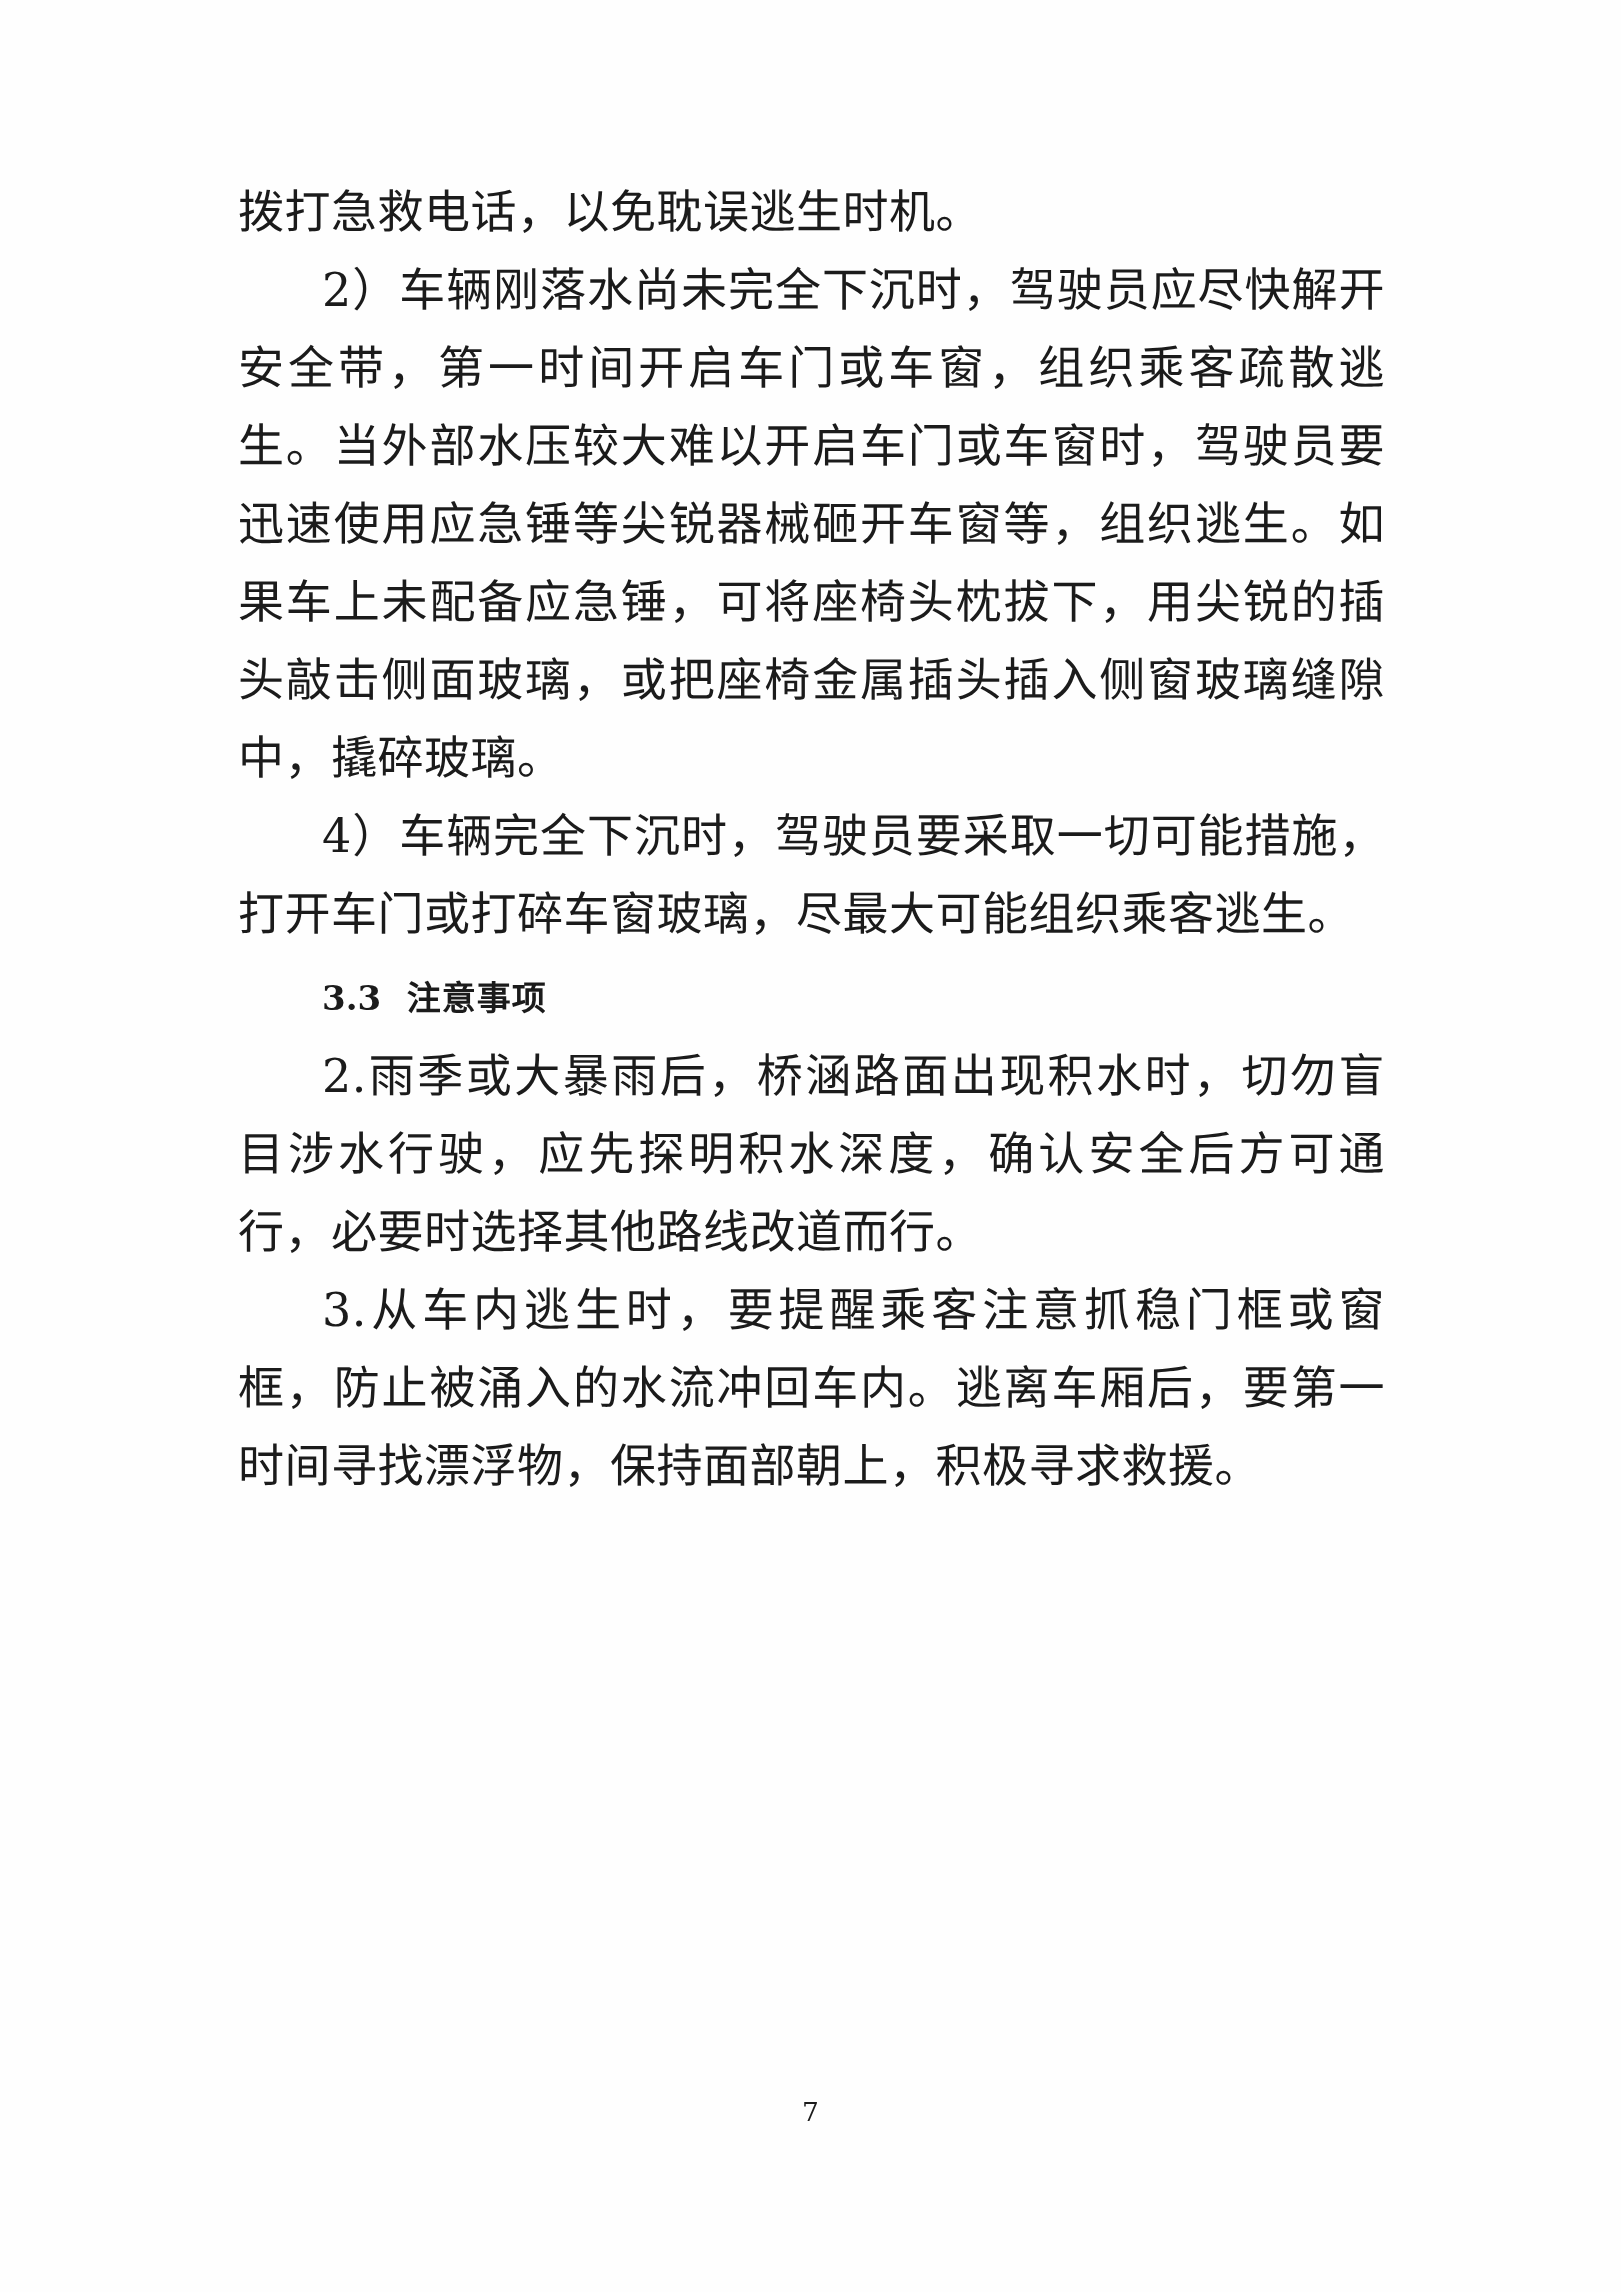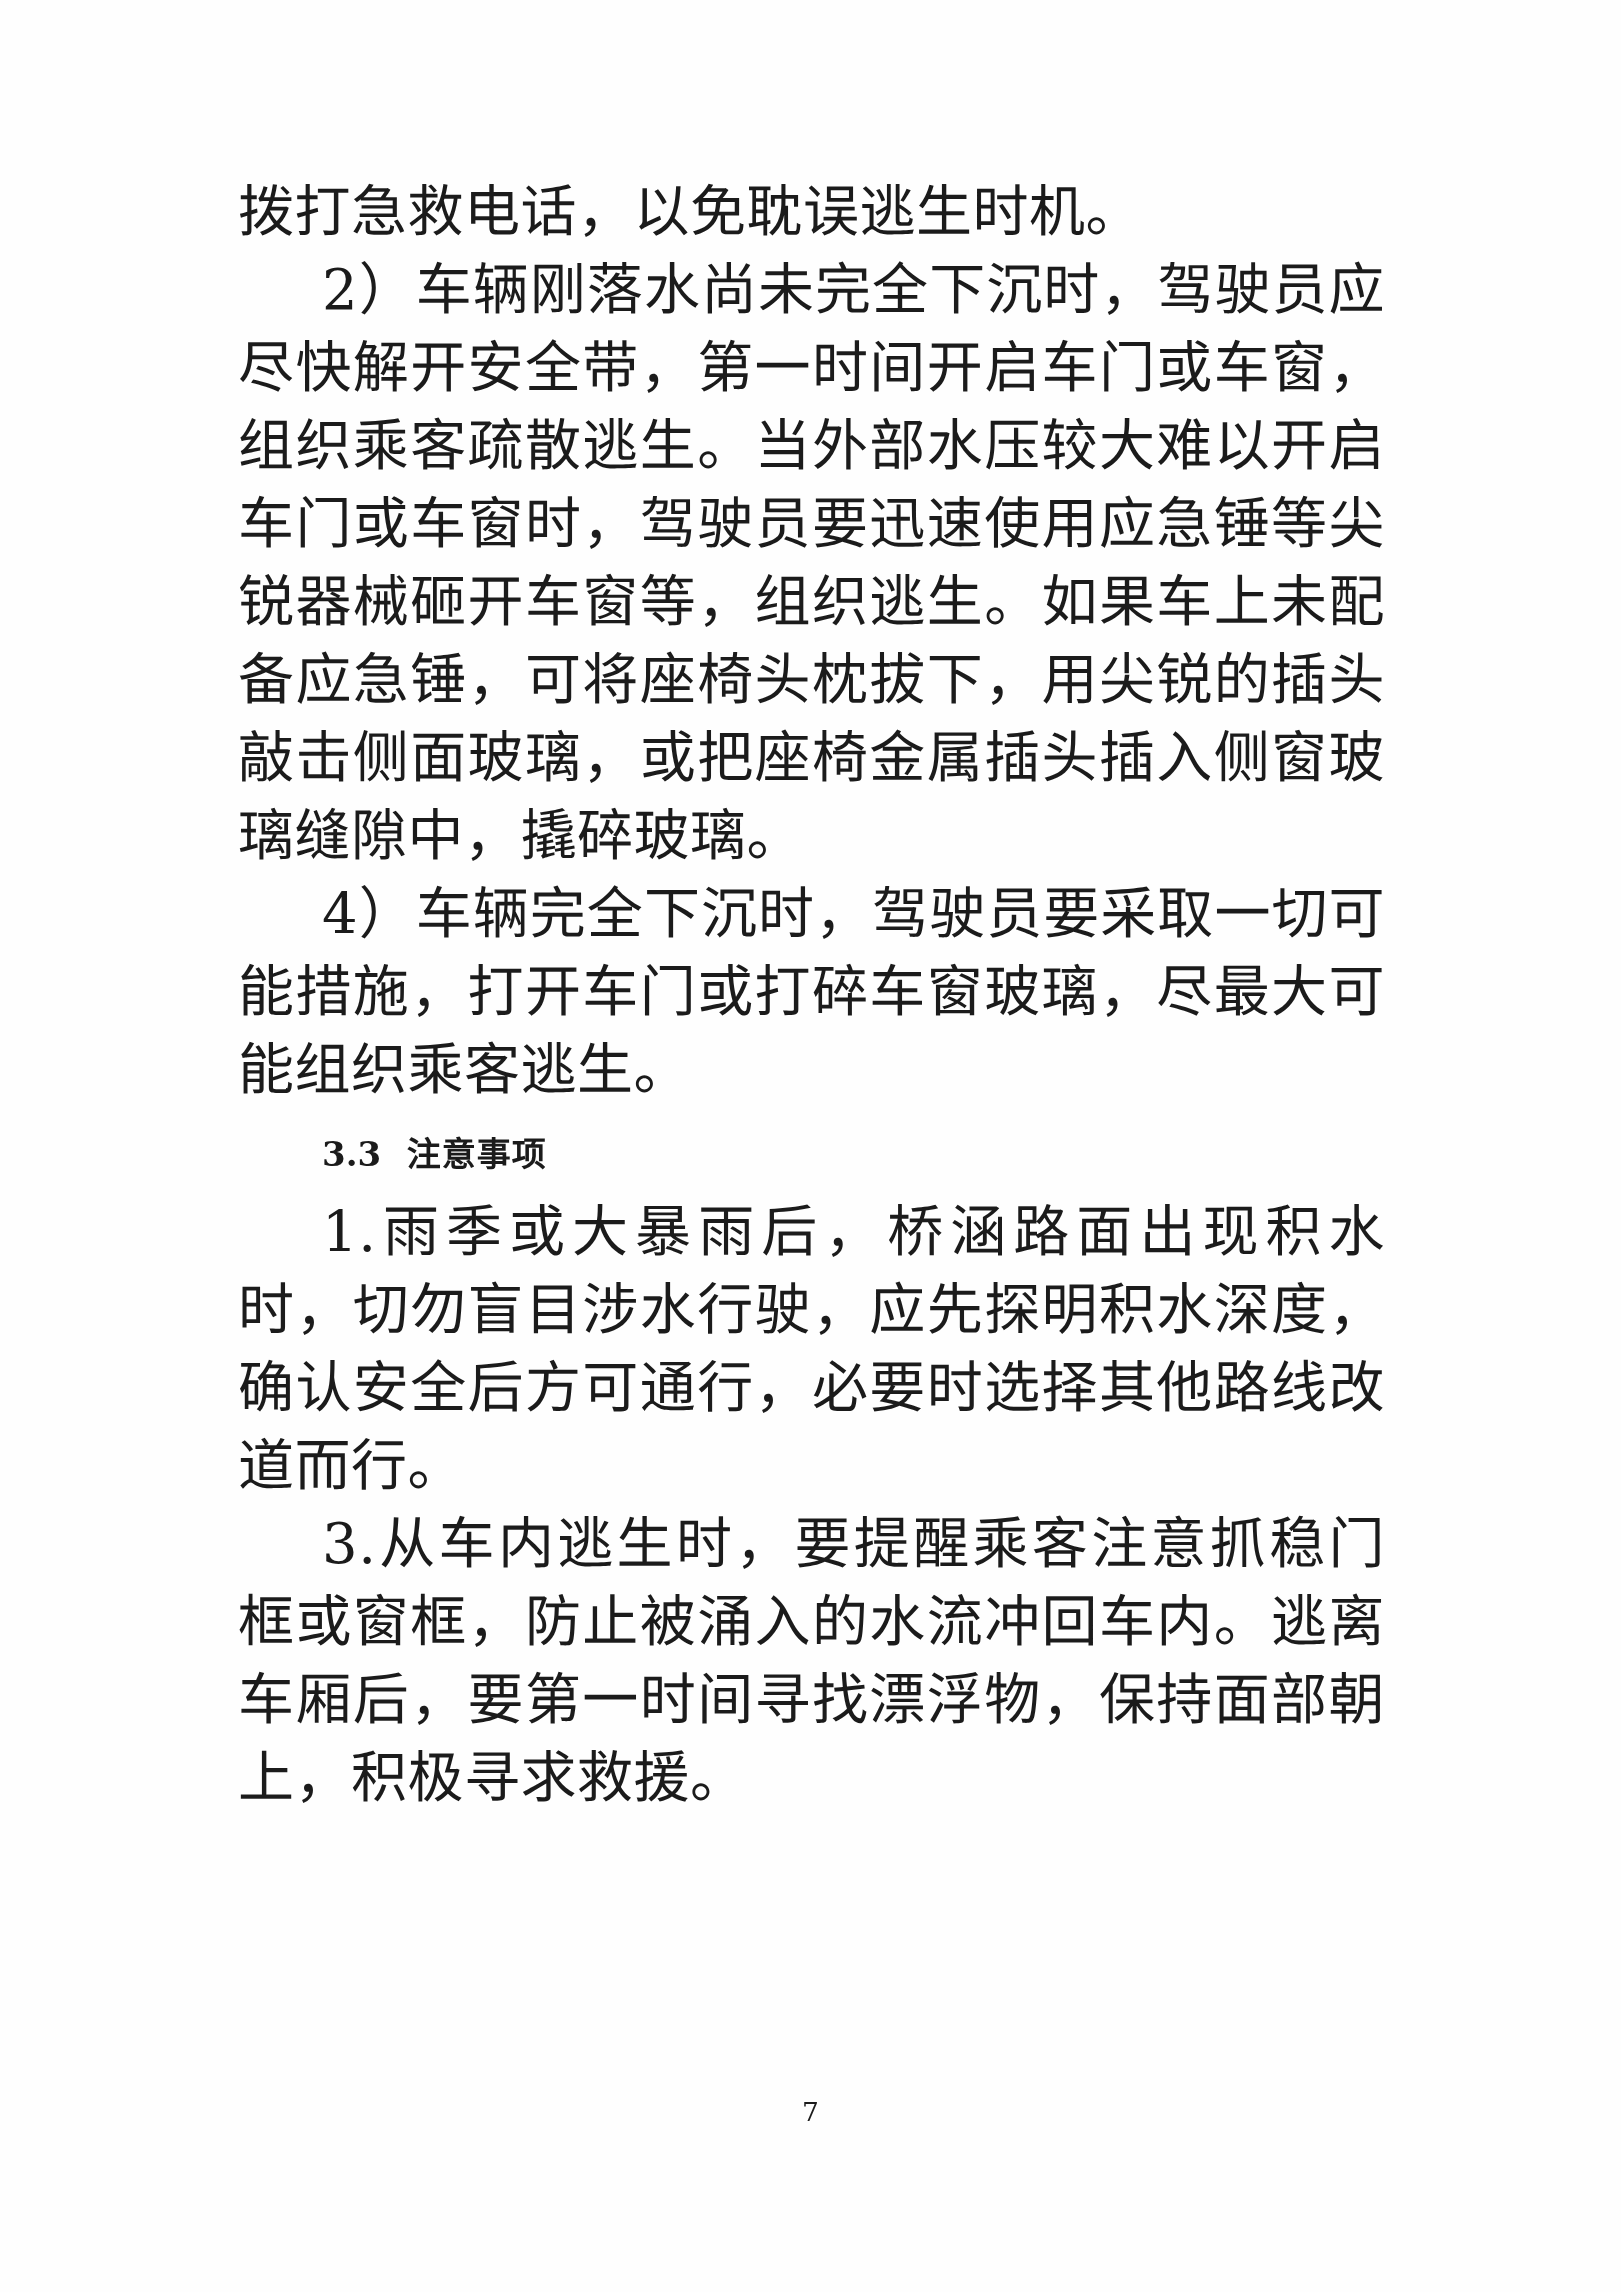--- a/index.html
+++ b/index.html
@@ -24,21 +24,21 @@
     height: 2293px;
     background: #fefefe;
   }
   .content {
     position: absolute;
     left: 238px;
     top: 173px;
     width: 1147px;
   }
   .para {
-    font-size: 56px;
+    font-size: 46px;
     line-height: 78px;
     letter-spacing: 0.5px;
     text-align: justify;
     text-justify: inter-ideograph;
     margin: 0 0 0 0;
     word-break: break-all;
   }
   .para.indent {
     text-indent: 84px;
   }
@@ -76,21 +76,21 @@
     <p class="para">拨打急救电话，以免耽误逃生时机。</p>
 
     <p class="para indent">2）车辆刚落水尚未完全下沉时，驾驶员应尽快解开安全带，第一时间开启车门或车窗，组织乘客疏散逃生。当外部水压较大难以开启车门或车窗时，驾驶员要迅速使用应急锤等尖锐器械砸开车窗等，组织逃生。如果车上未配备应急锤，可将座椅头枕拔下，用尖锐的插头敲击侧面玻璃，或把座椅金属插头插入侧窗玻璃缝隙中，撬碎玻璃。</p>
 
     <p class="para indent">4）车辆完全下沉时，驾驶员要采取一切可能措施，打开车门或打碎车窗玻璃，尽最大可能组织乘客逃生。</p>
 
     <div class="spacer-small"></div>
 
     <h2 class="heading"><span class="num">3.3</span>&nbsp;&nbsp;<span>注意事项</span></h2>
 
-    <p class="para indent">1.雨季或大暴雨后，桥涵路面出现积水时，切勿盲目涉水行驶，应先探明积水深度，确认安全后方可通行，必要时选择其他路线改道而行。</p>
+    <p class="para indent">2.雨季或大暴雨后，桥涵路面出现积水时，切勿盲目涉水行驶，应先探明积水深度，确认安全后方可通行，必要时选择其他路线改道而行。</p>
 
     <p class="para indent">3.从车内逃生时，要提醒乘客注意抓稳门框或窗框，防止被涌入的水流冲回车内。逃离车厢后，要第一时间寻找漂浮物，保持面部朝上，积极寻求救援。</p>
 
   </div>
 
   <div class="page-number">7</div>
 
 </div>
 
 

